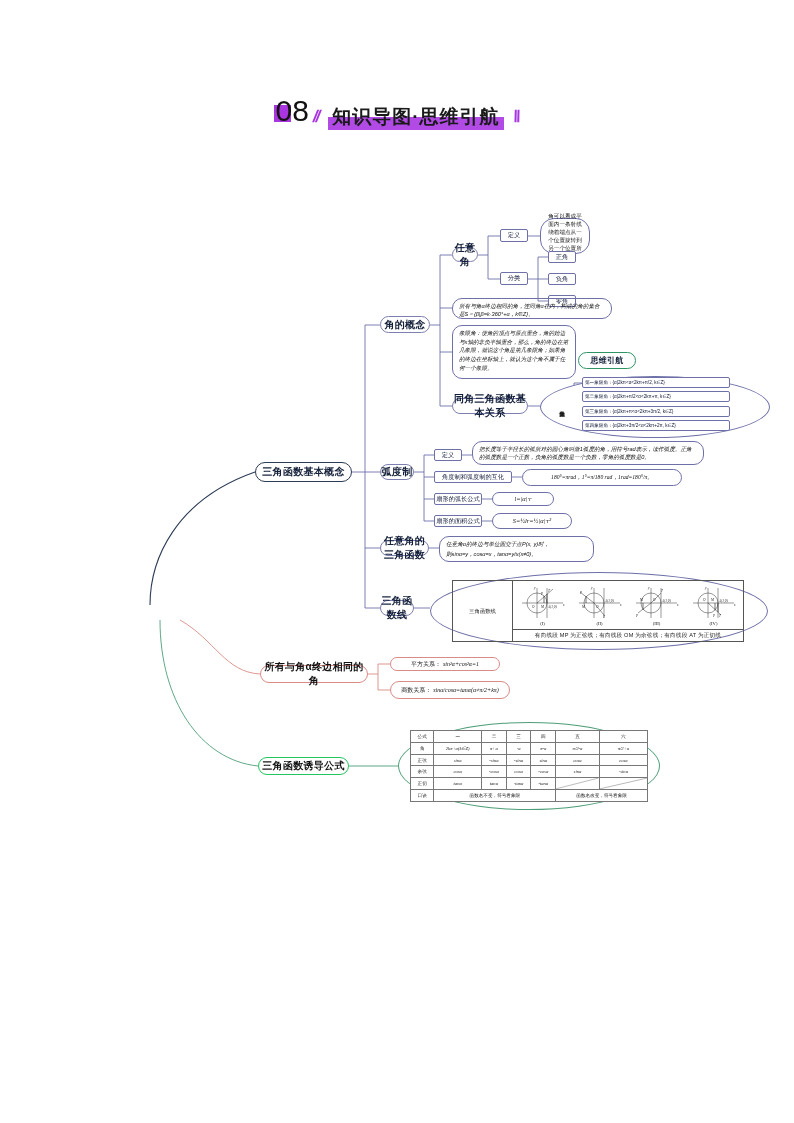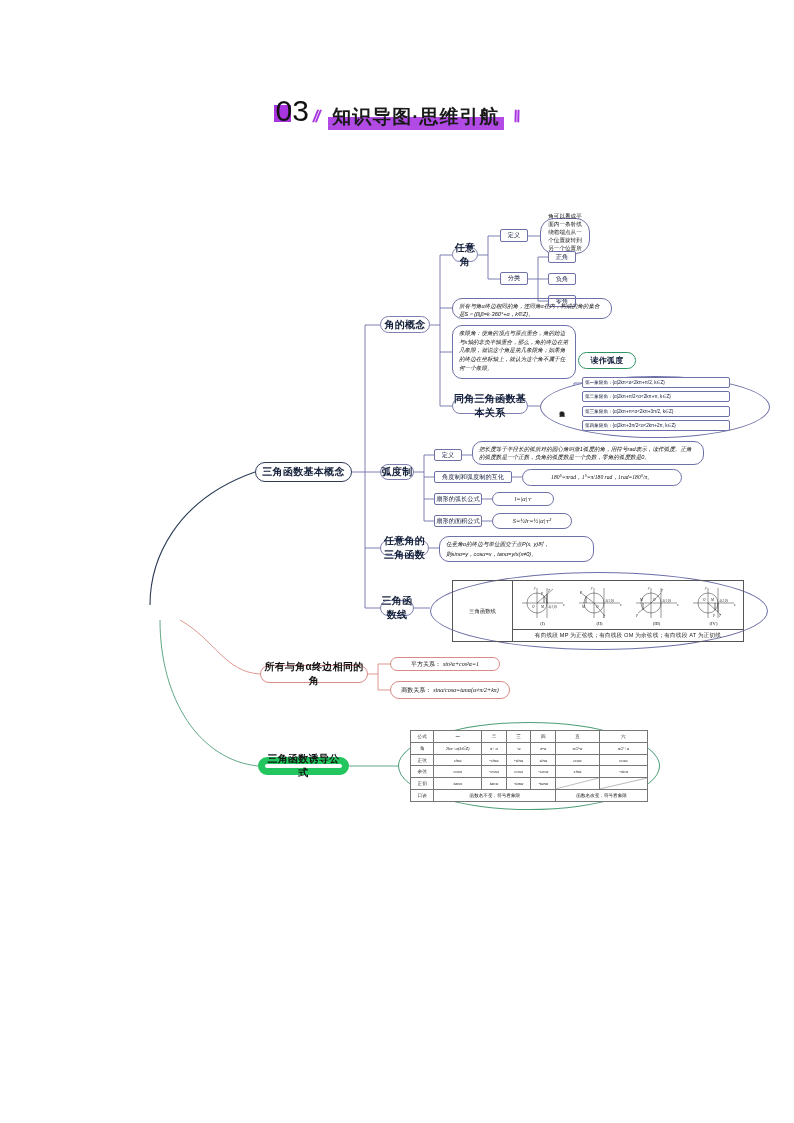--- a/index.html
+++ b/index.html
@@ -35,21 +35,21 @@
 
   
   .root {
     border: 1.4px solid #2b3a55; border-radius: 3px;
     font-size: 11.5px; font-weight: bold; color: #111; letter-spacing: .5px;
   }
   
   .pill { border-radius: 999px; font-size: 10px; font-weight: bold; letter-spacing: .3px; }
   .pill.navy   { border: 1.1px solid #2b3a55; color:#14203a; }
   .pill.red    { border: 1px solid #d98b86; color:#111; }
-  .pill.green  { border: 7px solid #22c55e; color:#111; }
+  .pill.green  { border: 1px solid #22c55e; color:#111; }
   .pill.lav    { border: .9px solid #7d7fb0; color:#14203a; }
   .pill.float  { border: 1.1px solid #2f9464; color:#14203a; font-size:8px; }
 
   
   .rect { border: .8px solid #6e70a8; border-radius: 2px; font-size: 6.2px; color:#10183a; }
 
   
   .bubble { border-radius: 10px; border: .8px solid #6e70a8; padding: 3px 6px;
             font-size: 5.6px; line-height: 1.5; text-align: left; color:#111;
             display: block; font-style: italic; }
@@ -84,21 +84,21 @@
   .ind-table td.note { font-style: normal; font-family: "Liberation Sans", sans-serif; }
   .slashcell { position: relative; }
   .slashcell .ln { position:absolute; left:0; top:0; width:100%; height:100%; }
 </style>
 </head>
 <body>
 
 <div id="header">
   <div class="hdr-num-wrap">
     <span class="hdr-square"></span>
-    <span class="hdr-num">03</span>
+    <span class="hdr-num">08</span>
   </div>
   <div class="hdr-title-row">
     <span class="slash-l">//</span>
     <span class="hdr-title">
       <span class="bar"></span>
       <span class="txt">知识导图·思维引航</span>
     </span>
     <span class="slash-r">\\</span>
   </div>
 </div>
@@ -198,21 +198,21 @@
 <div class="node rect" style="left:548px; top:295px; width:28px; height:12px;">零角</div>
 
 <div class="bubble" style="position:absolute; left:452px; top:298px; width:160px; height:21px;">
   <span>所有与角α终边相同的角，连同角α在内，构成的角的集合是S＝{β|β=k·360°+α，k∈Z}。</span>
 </div>
 
 <div class="bubble" style="position:absolute; left:452px; top:325px; width:124px; height:54px; line-height:1.55;">
   <span>象限角：使角的顶点与原点重合，角的始边与x轴的非负半轴重合，那么，角的终边在第几象限，就说这个角是第几象限角；如果角的终边在坐标轴上，就认为这个角不属于任何一个象限。</span>
 </div>
 
-<div class="node pill float" style="left:578px; top:352px; width:58px; height:17px;">读作弧度</div>
+<div class="node pill float" style="left:578px; top:352px; width:58px; height:17px;">思维引航</div>
 
 <div class="node pill lav" style="left:452px; top:398px; width:76px; height:16px;">同角三角函数基本关系</div>
 
 <div class="ellipse" style="position:absolute; left:540px; top:376px; width:230px; height:62px;"></div>
 
 <div style="position:absolute; left:556px; top:388px; width:12px; height:38px; display:flex;
      align-items:center; justify-content:center;">
   <span class="vlabel">象限角的集合</span>
 </div>
 

